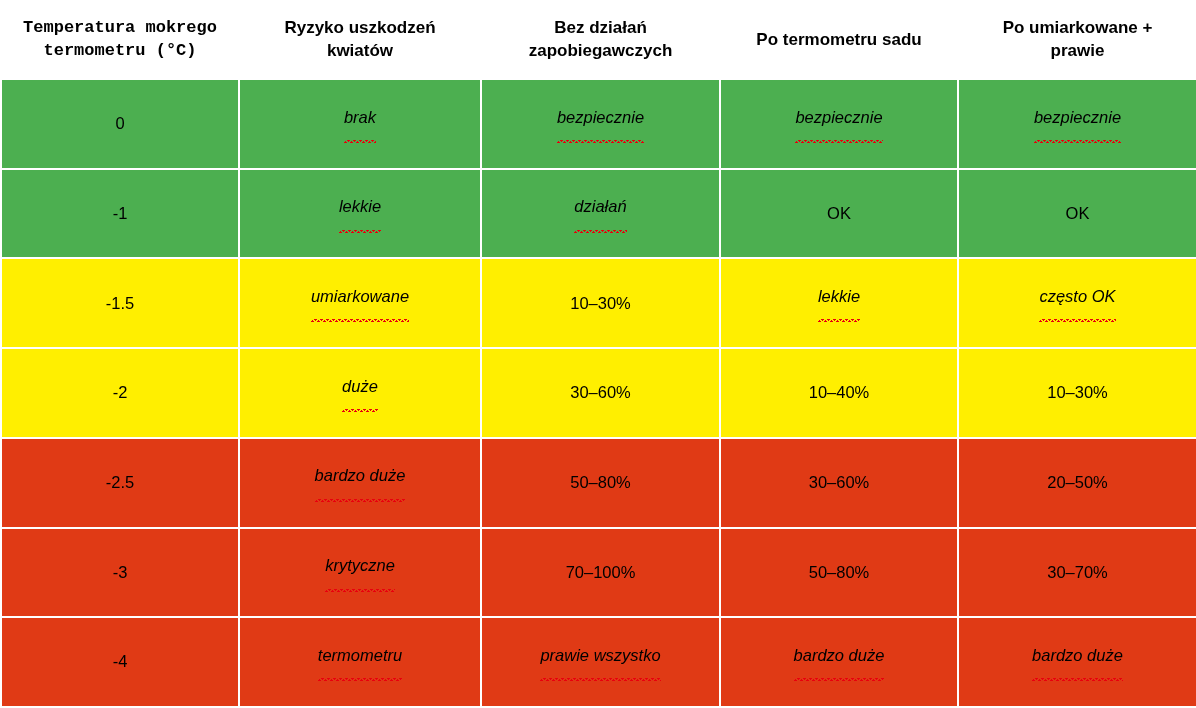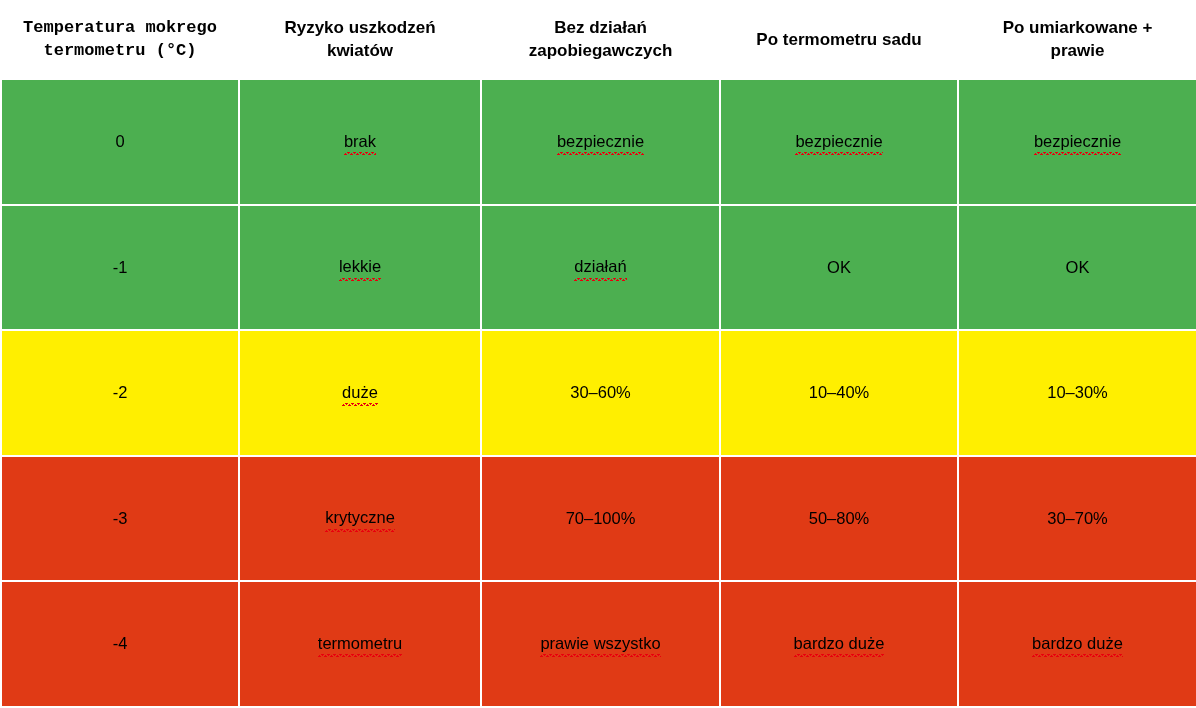--- a/index.html
+++ b/index.html
@@ -58,21 +58,22 @@
   tbody tr:last-child td { border-bottom: none; }
 
   .lvl-green  { background: #4caf50; color: #000000; }
   .lvl-yellow { background: #ffef00; color: #000000; }
   .lvl-red    { background: #e03a15; color: #000000; }
 
   
   .spell {
     position: relative;
     display: inline-block;
-    padding-bottom: 1px;
+    padding-bottom: 13px;
+    font-style: italic;
   }
   .spell::after {
     content: "";
     position: absolute;
     left: 0;
     right: 0;
     bottom: -2px;
     height: 3px;
     background-image:
       radial-gradient(circle at 1.5px 2.4px, #e8000d 1.1px, transparent 1.2px),
@@ -128,29 +129,43 @@
     </tr>
 
     <tr>
       <td class="lvl-green"><span>-1</span></td>
       <td class="lvl-green"><span class="spell">lekkie</span></td>
       <td class="lvl-green"><span class="spell">działań</span></td>
       <td class="lvl-green"><span>OK</span></td>
       <td class="lvl-green"><span>OK</span></td>
     </tr>
 
+    <tr>
+      <td class="lvl-yellow"><span>-1.5</span></td>
+      <td class="lvl-yellow"><span class="spell">umiarkowane</span></td>
+      <td class="lvl-yellow"><span>10–30%</span></td>
+      <td class="lvl-yellow"><span class="spell">lekkie</span></td>
+      <td class="lvl-yellow"><span class="spell">często OK</span></td>
+    </tr>
 
     <tr>
       <td class="lvl-yellow"><span>-2</span></td>
       <td class="lvl-yellow"><span class="spell">duże</span></td>
       <td class="lvl-yellow"><span>30–60%</span></td>
       <td class="lvl-yellow"><span>10–40%</span></td>
       <td class="lvl-yellow"><span>10–30%</span></td>
     </tr>
 
+    <tr>
+      <td class="lvl-red"><span>-2.5</span></td>
+      <td class="lvl-red"><span class="spell">bardzo duże</span></td>
+      <td class="lvl-red"><span>50–80%</span></td>
+      <td class="lvl-red"><span>30–60%</span></td>
+      <td class="lvl-red"><span>20–50%</span></td>
+    </tr>
 
     <tr>
       <td class="lvl-red"><span>-3</span></td>
       <td class="lvl-red"><span class="spell">krytyczne</span></td>
       <td class="lvl-red"><span>70–100%</span></td>
       <td class="lvl-red"><span>50–80%</span></td>
       <td class="lvl-red"><span>30–70%</span></td>
     </tr>
 
     <tr>

